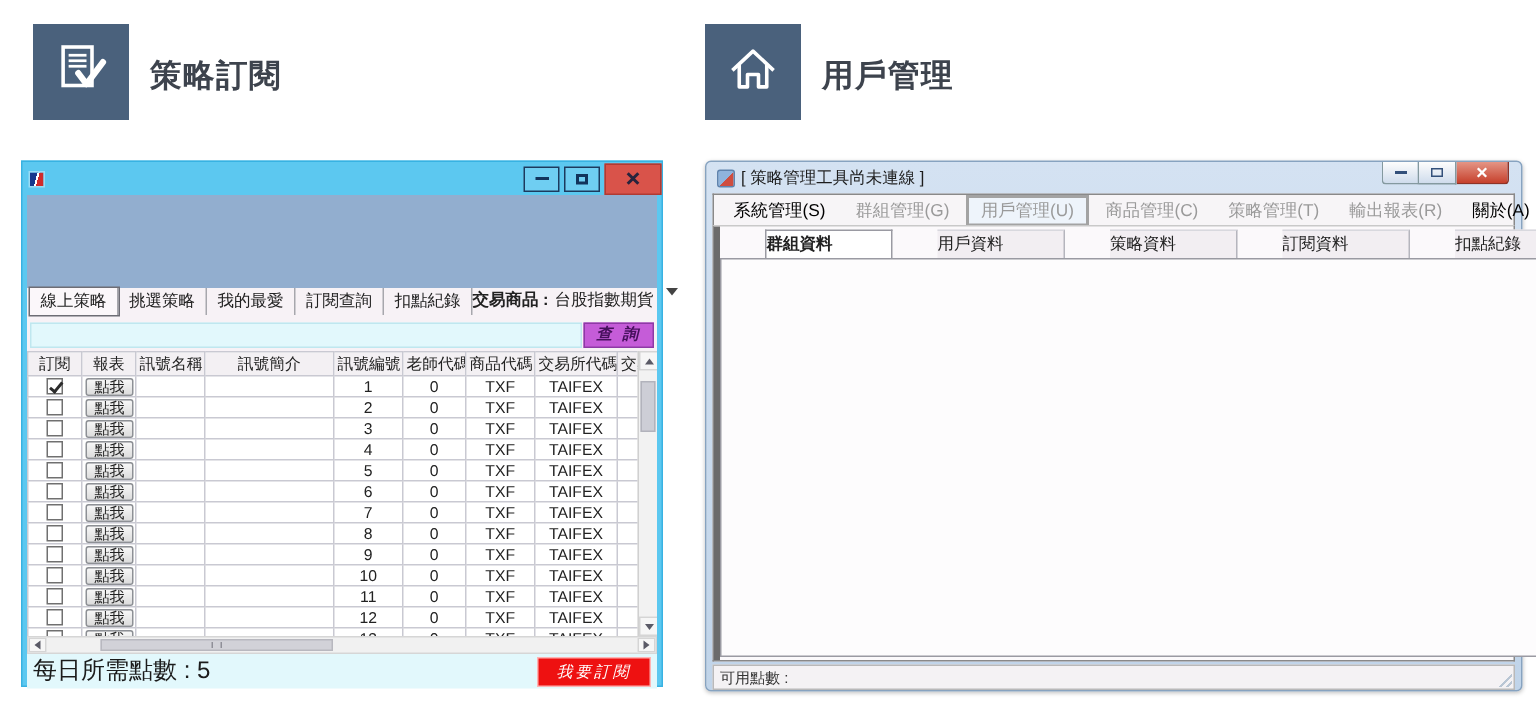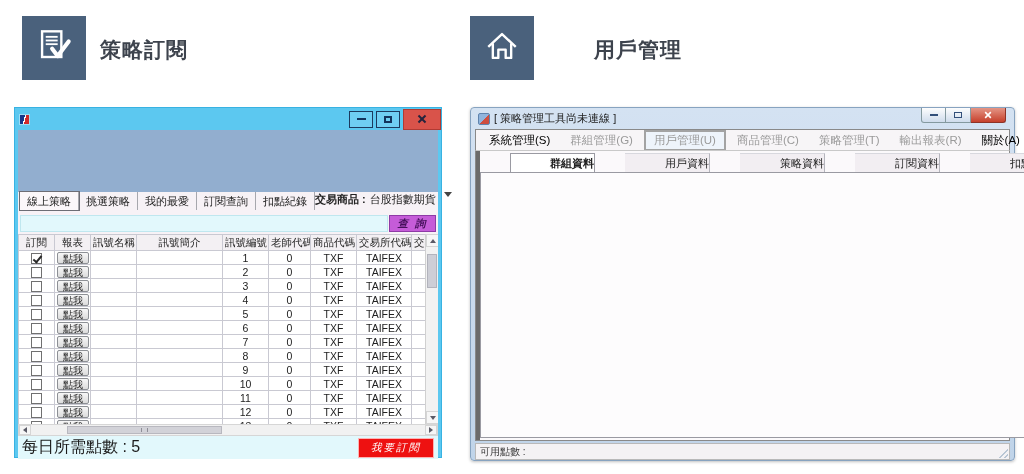--- a/index.html
+++ b/index.html
@@ -189,21 +189,21 @@
     border-top: 1px solid #c9c9c9; display: flex; position: relative;
   }
   .rc-leftpanel { width: 103px; background: #fbf9fb; }
   .rc-splitter {
     width: 5px; background: #fbf9fb;
     border-left: 2px solid #6b6b6b; border-right: 2px solid #6b6b6b;
   }
   .rc-main { flex: 1; display: flex; flex-direction: column; padding-top: 2px; }
   .rtabs { height: 19px; display: flex; font-size: 11px; }
   .rtab {
-    width: 85px; height: 19px; line-height: 18px; text-align: right;
+    width: 85px; height: 19px; line-height: 18px; text-align: left;
     color: #222; background: #f2eef2; border-right: 1px solid #b5b5bd;
     border-top: 1px solid #d8d8de; white-space: nowrap; margin-left: 30px;
   }
   .rtab.sel {
     background: #ffffff; border: 1px solid #9a9aa2; border-bottom: none;
     font-weight: bold;
   }
   .rc-panel { flex: 1; margin: 0 2px 2px 0; background: #fdfcfd; border: 1px solid #9a9aa2; }
   .rwin-statusbar {
     margin: 2px 4px 0; height: 17px; background: #f4f2f4; border: 1px solid #b9b9b9;
@@ -234,21 +234,21 @@
 <div class="hdr-title" style="left:100px; top:36px;">策略訂閱</div>
 
 <div class="hdr-icon" style="left:470px; top:16px;">
   <span>
     <svg width="44" height="44" viewBox="0 0 48 48" fill="none" stroke="#ffffff" stroke-width="2.6" stroke-linejoin="round">
       <path d="M9 25 L24 11 L39 25"></path>
       <path d="M14 21 V37 H20 V28 H28 V37 H34 V21"></path>
     </svg>
   </span>
 </div>
-<div class="hdr-title" style="left:548px; top:36px;margin-left:46px;">用戶管理</div>
+<div class="hdr-title" style="left:548px; top:36px;">用戶管理</div>
 
 <div class="lwin">
   <div class="lwin-titlebar">
     <span class="app-logo"></span>
     <div class="lwin-controls">
       <span class="lc-btn">
           <span class="lc-min-glyph"></span>
         </span>
       <span class="lc-btn">
           <span class="lc-max-glyph"></span>

